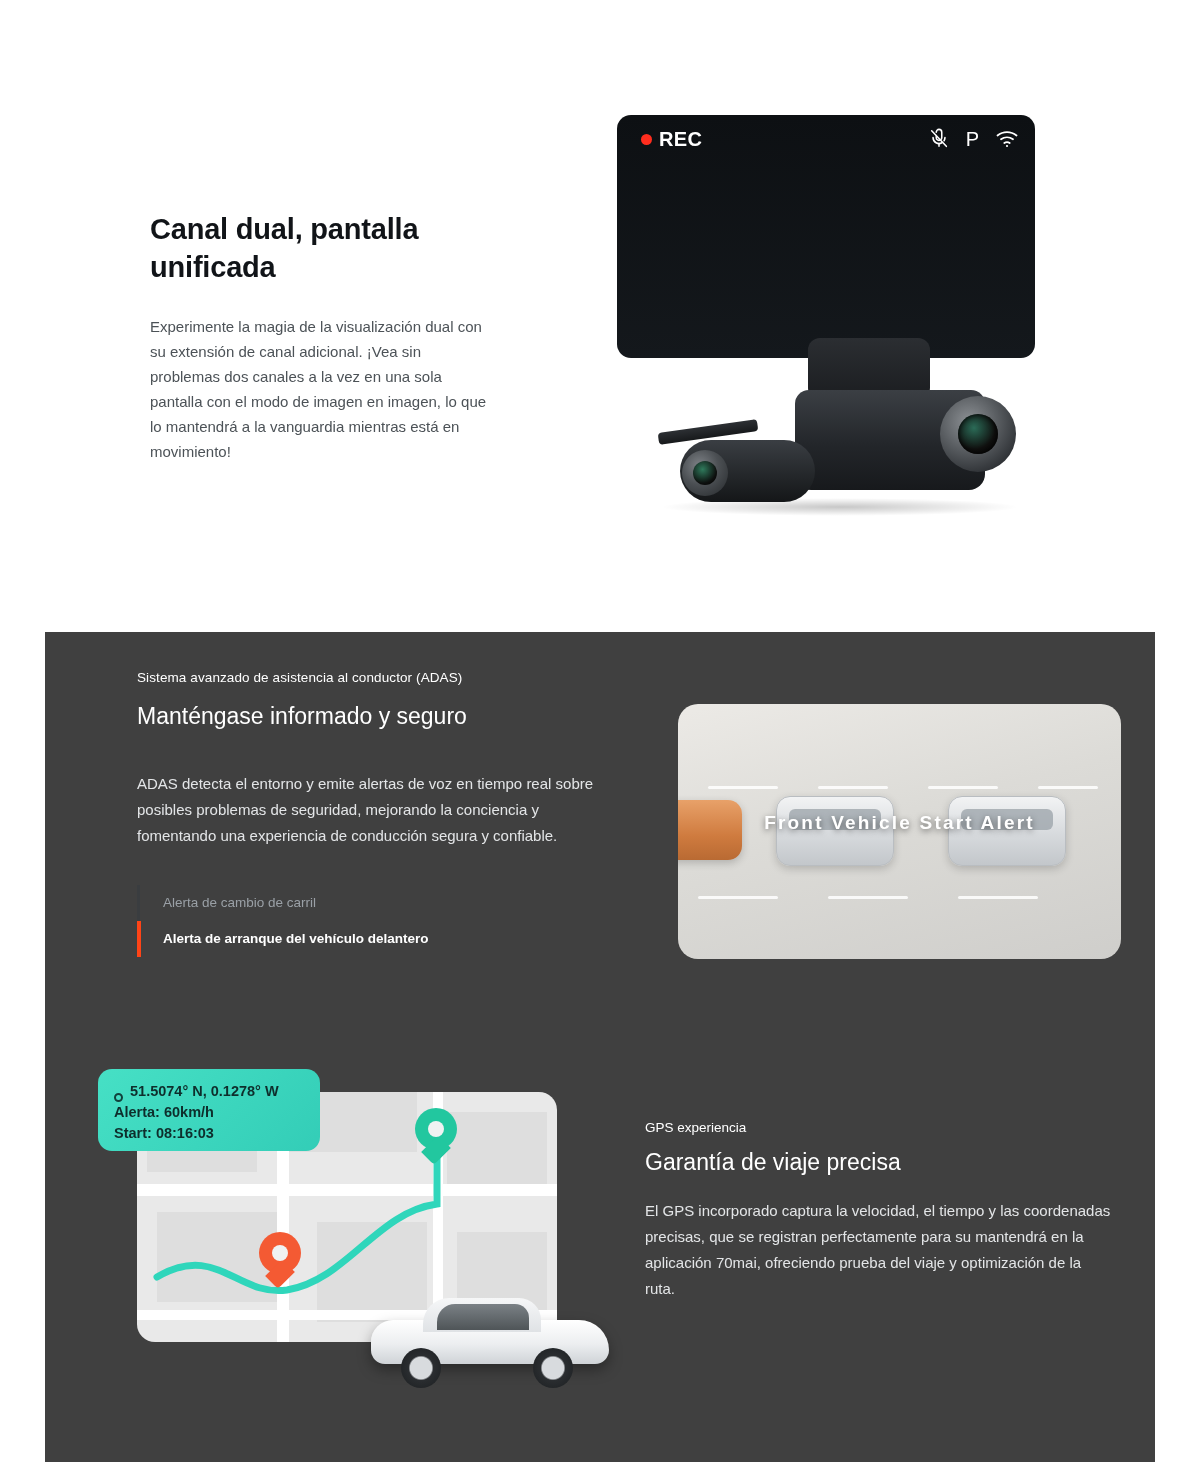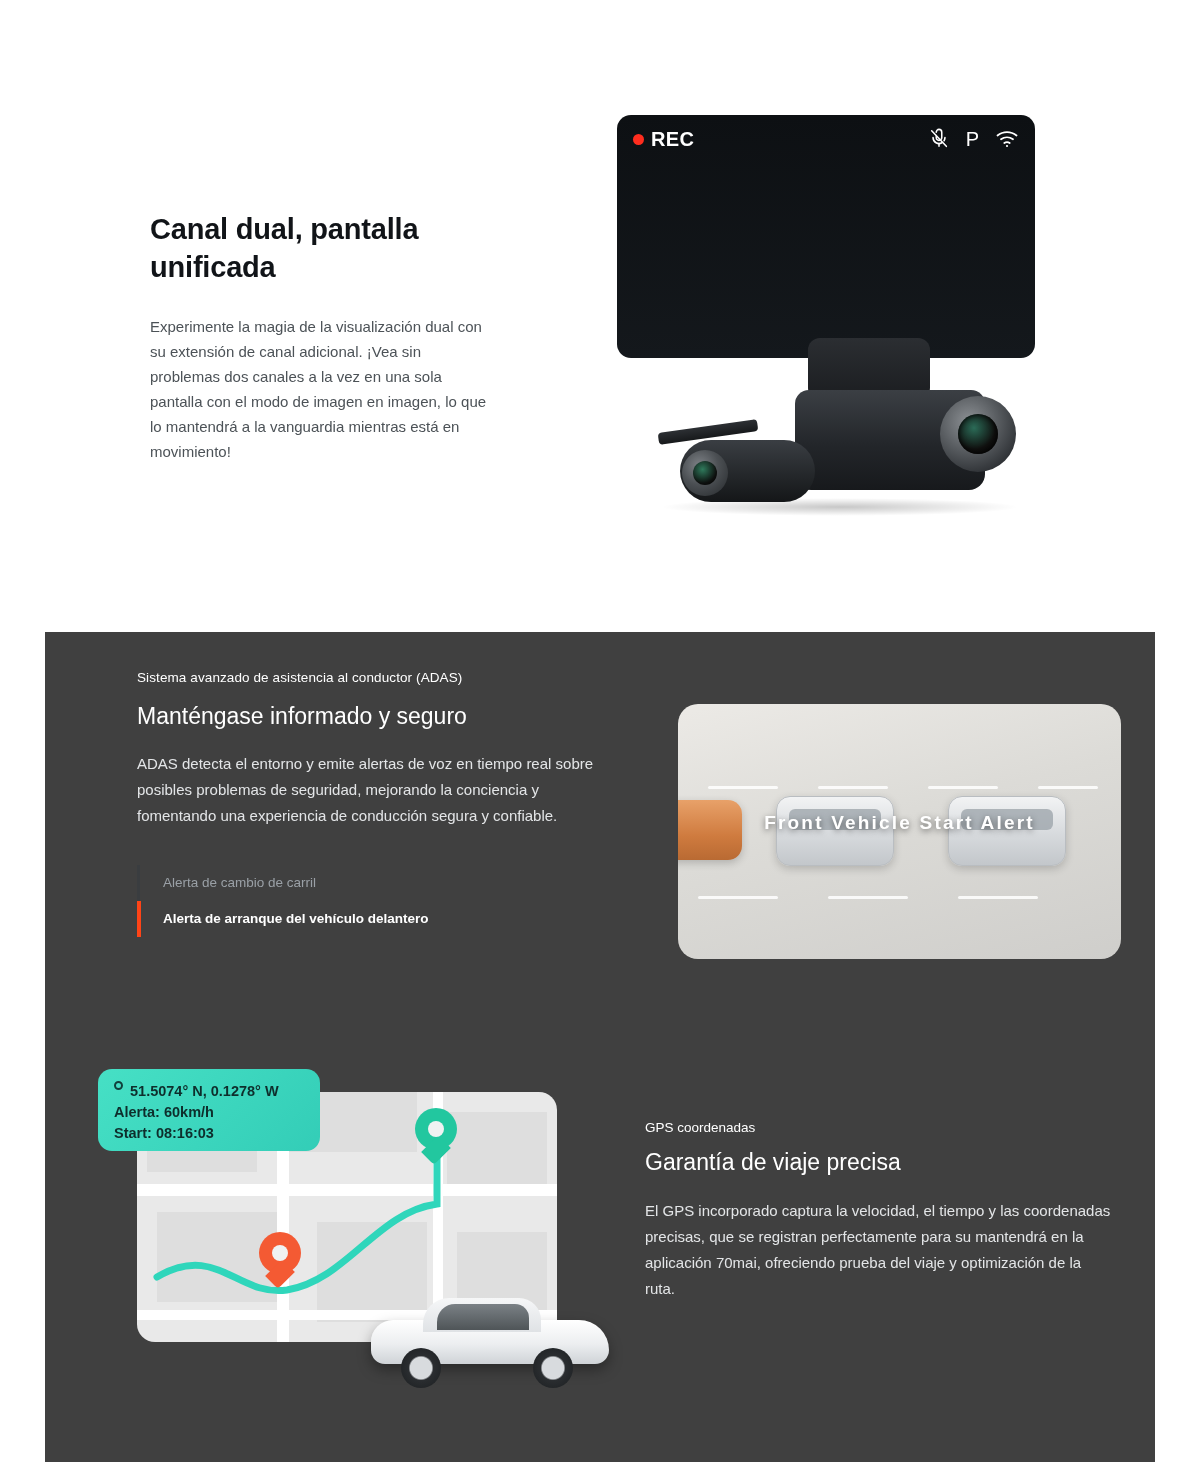--- a/index.html
+++ b/index.html
@@ -29,21 +29,21 @@
     font-size: 15px; line-height: 25px; color: #4c5257; font-weight: 400;
   }
 
   
   .dash-card {
     position: absolute; left: 617px; top: 115px; width: 418px; height: 243px;
     background: linear-gradient(180deg,#0d1013 0%, #14181c 100%);
     border-radius: 14px; overflow: hidden;
   }
   .dash-topbar {
-    position: absolute; top: 0; left: 0; right: 0; height: 48px;
+    position: absolute; top: 0; left: 8px; right: 0; height: 48px;
     display: flex; align-items: center; justify-content: space-between;
     padding: 0 16px;
   }
   .rec-wrap { display: flex; align-items: center; gap: 7px; }
   .rec-dot { width: 11px; height: 11px; border-radius: 50%; background:#ff2d1e; display:block; }
   .rec-label { color:#fff; font-size: 20px; font-weight: 700; letter-spacing: 0.4px; }
   .dash-icons { display: flex; align-items: center; gap: 16px; color: #ffffff; }
   .dash-icons svg { display: block; }
   .p-glyph { color:#fff; font-size: 20px; font-weight: 500; line-height: 1; }
 
@@ -134,21 +134,21 @@
   .sec-black {
     position: absolute; left: 45px; top: 632px; width: 1110px; height: 830px;
     background: #404040;
   }
   .adas-text { position: absolute; left: 92px; top: 38px; width: 460px; }
   .eyebrow { font-size: 13.5px; color: #ffffff; font-weight: 500; letter-spacing: .1px;}
   .adas-title {
     margin-top: 16px; font-size: 23px; line-height: 30px; color: #ffffff; font-weight: 500;
   }
   .adas-body {
-    margin-top: 20px; font-size: 15px; line-height: 26px; color: #e3e5e7; font-weight: 400;
+    margin-top: 40px; font-size: 15px; line-height: 26px; color: #e3e5e7; font-weight: 400;
   }
   .alert-list { margin-top: 36px; position: relative; }
   .alert-item {
     position: relative; padding: 9px 0 9px 26px; font-size: 13.5px; color: #9aa0a6;
     line-height: 18px;
   }
   .alert-item .bar {
     position: absolute; left: 0; top: 0; bottom: 0; width: 3px; background: #3a3d40;
   }
   .alert-item.active { color: #ffffff; font-weight: 700; }
@@ -207,21 +207,21 @@
   .pin .hole {
     position:absolute; left: 13px; top: 13px; width: 16px; height: 16px;
     border-radius: 50%; background: #f0f2f2;
   }
   .gps-badge {
     position: absolute; left: 53px; top: 437px; width: 222px; height: 82px;
     background: linear-gradient(135deg,#46e0c5 0%, #33cdb7 100%);
     border-radius: 14px; padding: 12px 16px; color: #0c2b2a;
   }
   .gps-line { font-size: 14.5px; font-weight: 700; line-height: 21px; color:#0e2e2c; }
-  .gps-line.first { display: flex; align-items: flex-start; gap: 7px; }
+  .gps-line.first { display: flex; align-items: flex-end; gap: 7px; }
   .gps-dot {
     width: 9px; height: 9px; border-radius: 50%; border: 2px solid #11413c; display:block;
   }
   .white-car {
     position: absolute; left: 320px; top: 660px; width: 250px; height: 95px;
   }
   .wc-body {
     position:absolute; left: 6px; top: 28px; width: 238px; height: 44px;
     background: linear-gradient(180deg,#ffffff 0%, #eceef0 55%, #cfd3d7 100%);
     border-radius: 22px 30px 14px 14px;
@@ -376,18 +376,18 @@
 
     <div class="white-car">
       <div class="wc-body"></div>
       <div class="wc-roof"></div>
       <div class="wc-glass"></div>
       <div class="wheel" style="left:36px;"></div>
       <div class="wheel" style="left:168px;"></div>
     </div>
 
     <div class="gps-text">
-      <div class="gps-eyebrow">GPS coordenadas</div>
+      <div class="gps-eyebrow">GPS experiencia</div>
       <h3 class="gps-title">Garantía de viaje precisa</h3>
       <p class="gps-body">El GPS incorporado captura la velocidad, el tiempo y las coordenadas precisas, que se registran perfectamente para su mantendrá en la aplicación 70mai, ofreciendo prueba del viaje y optimización de la ruta.</p>
     </div>
   </section>
 </div>
 
 </body></html>

